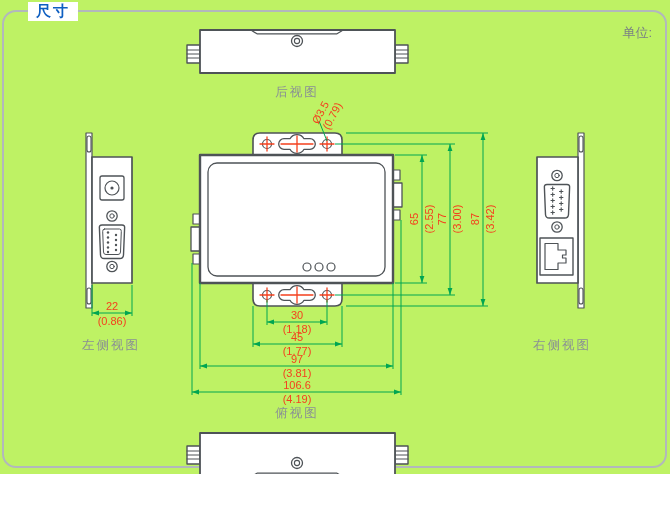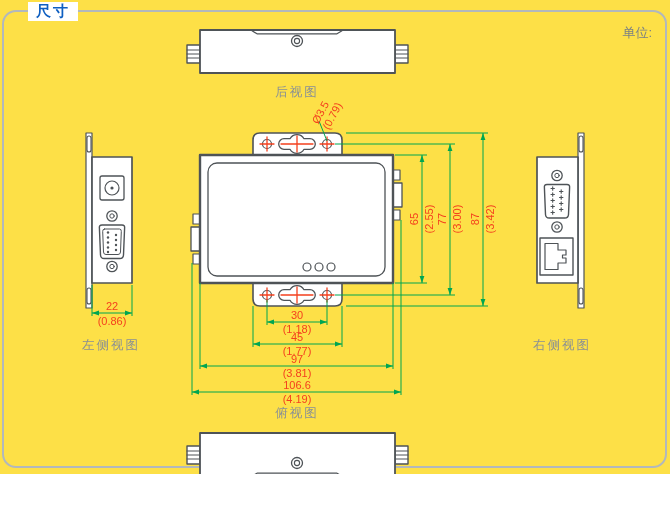--- a/index.html
+++ b/index.html
@@ -1,16 +1,16 @@
 <!DOCTYPE html>
 <html><head>
 <meta charset="utf-8">
 <style>
   html,body{margin:0;padding:0;background:#fff;}
-  .canvas{position:relative;width:670px;height:474px;background:#fde047;overflow:hidden;
+  .canvas{position:relative;width:670px;height:474px;background:#bef264;overflow:hidden;
           font-family:"Liberation Sans","DejaVu Sans",sans-serif;}
   .frame{position:absolute;left:2px;top:10px;right:3px;bottom:6px;
          border:2px solid #b2b8bc;border-radius:14px;}
   .page-title{position:absolute;left:28px;top:2px;background:#fff;padding:0 8px;
               color:#0e5fc1;font-size:15px;font-weight:bold;letter-spacing:2px;}
   .units{position:absolute;right:18px;top:24px;display:flex;align-items:center;
          gap:7px;color:#7a8084;font-size:13px;}
   .units .frac{text-align:center;}
   .units .num{border-bottom:1.5px solid #8a9094;padding:0 8px 2px;font-size:13.5px;}
   .units .den{padding-top:2px;font-size:12.5px;}

